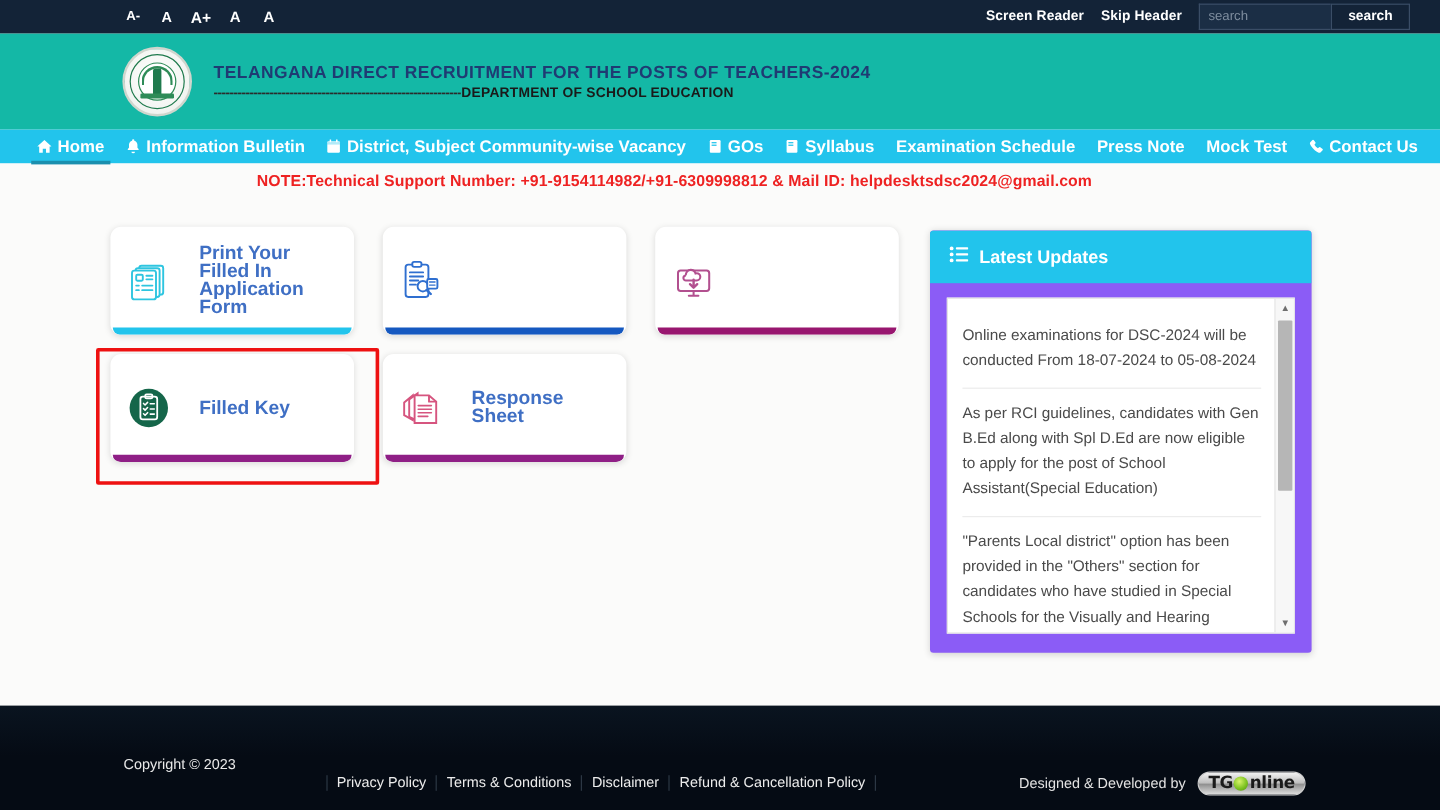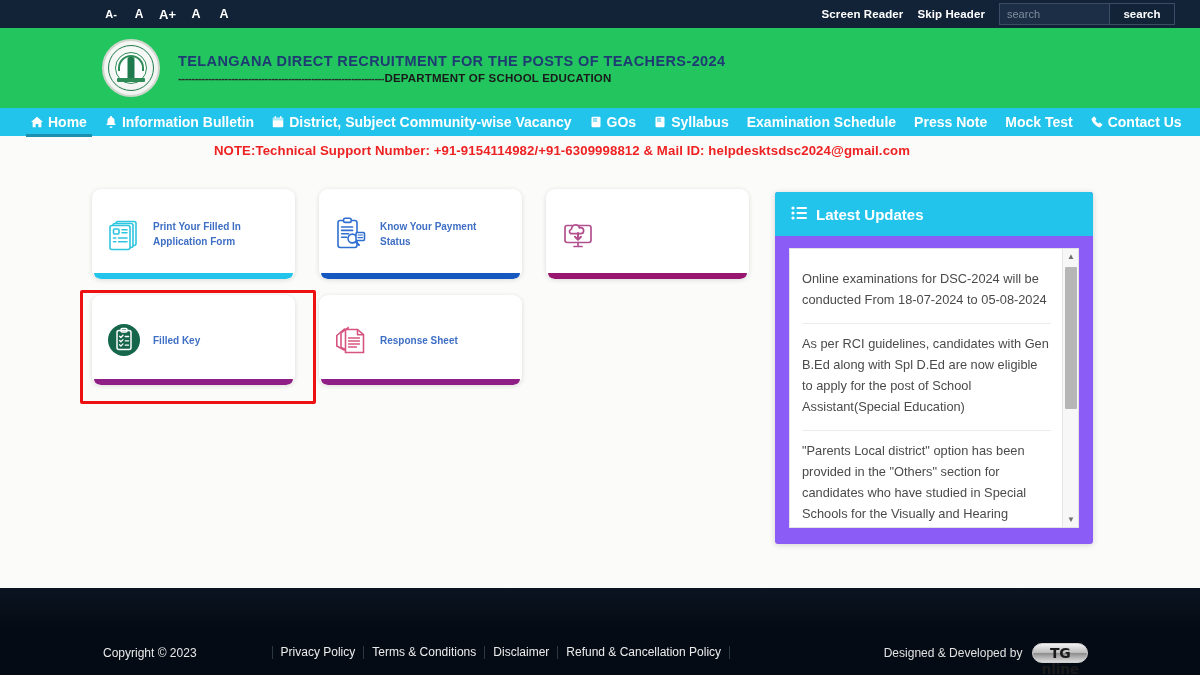--- a/index.html
+++ b/index.html
@@ -59,21 +59,21 @@
     border: 1px solid #3a4d66;
     color: #ffffff; font-size: 11.5px; font-weight: bold;
     cursor: pointer;
     font-family: "Liberation Sans", sans-serif;
   }
 
   
   .brandwrap {
     position: absolute; left: 0; top: 28px;
     width: 1200px; height: 80px;
-    background: #22c55e;
+    background: #14b8a6;
     display: flex; align-items: center;
   }
   .emblem {
     width: 58px; height: 58px; margin-left: 102px; flex: none;
     border-radius: 50%;
     border: 2px solid #cfd6cd;
     background: radial-gradient(circle at 50% 45%, #ffffff 0%, #f4f6f3 60%, #e9ece8 100%);
     position: relative;
     overflow: hidden;
   }
@@ -168,22 +168,22 @@
   }
   .card .accent {
     position: absolute; left: 2px; right: 2px; bottom: 0;
     height: 6px; border-radius: 0 0 6px 6px;
   }
   .cardicon {
     width: 36px; height: 36px; flex: none;
     display: flex; align-items: center; justify-content: center;
   }
   .cardlabel {
-    margin-left: 11px;
-    color: #3f6fc4; font-size: 10px; font-weight: bold;
+    margin-left: 24px;
+    color: #3f6fc4; font-size: 16px; font-weight: bold;
     line-height: 15px; max-width: 120px;
   }
   .highlight-box {
     position: absolute; left: 80px; top: 114px;
     width: 236px; height: 114px;
     border: 3px solid #ee1111;
     border-radius: 2px;
     pointer-events: none;
     z-index: 5;
   }
@@ -234,21 +234,21 @@
   .scrollthumb {
     position: absolute; left: 2px; top: 18px; width: 12px; height: 142px;
     background: #b6b6b6; border-radius: 1px; cursor: pointer;
   }
 
   
   .footer {
     position: absolute; left: 0; bottom: 0;
     width: 1200px; height: 45px;
     background: #050b14;
-    display: flex; align-items: center;
+    display: flex; 
     color: #e6e6e6; font-size: 12px;
   }
   .footer-glow {
     position: absolute; left: 0; bottom: 45px; width: 1200px; height: 42px;
     background: linear-gradient(180deg, #0a1420 0%, #050b14 100%);
   }
   .copyright { margin-left: 103px; font-size: 12px; color: #e9e9e9; }
   .flinks { display: flex; align-items: center; margin-left: 75px; }
   .flink {
     color: #ececec; font-size: 12px; padding: 0 8px; cursor: pointer;
@@ -262,21 +262,20 @@
   }
   .tglogo {
     display: inline-flex; align-items: center;
     background: linear-gradient(180deg,#f2f2f2 0%, #bdbdbd 48%, #8e8e8e 52%, #dedede 100%);
     border: 1px solid #cfcfcf;
     border-radius: 11px;
     padding: 1px 8px; height: 20px;
     font-size: 14px; font-weight: bold; letter-spacing: -0.3px;
     color: #1a1a1a;
     font-family: "DejaVu Sans", sans-serif;
-    flex-direction: column;
   }
   .tg-o {
     display: inline-block; width: 12px; height: 12px; border-radius: 50%;
     background: radial-gradient(circle at 40% 35%, #d8f36a 0%, #7ec422 55%, #4c8e0d 100%);
     margin: 0 1px;
   }
 </style>
 </head>
 <body>
 
@@ -418,21 +417,20 @@
               <svg width="34" height="34" viewBox="0 0 34 34" fill="none" stroke="#2f6fd0" stroke-width="1.6">
         <rect x="4" y="3.5" width="19" height="27" rx="2.2" fill="#fff"></rect>
         <rect x="9.6" y="1.2" width="7.6" height="4.2" rx="1.5" fill="#fff"></rect>
         <path d="M7.6 10h11M7.6 13.4h11M7.6 16.8h7M7.6 20.2h5" stroke-linecap="round"></path>
         <circle cx="18.4" cy="21.5" r="4.4" fill="#fff"></circle>
                 <path d="M21.6 24.8 25 28" stroke-linecap="round" stroke-width="2"></path>
         <rect x="22" y="15.5" width="8.5" height="8" rx="1.2" fill="#fff"></rect>
         <path d="M24 18h4.5M24 20.6h4.5" stroke-linecap="round" stroke-width="1.2"></path>
       </svg>
             </div>
-            <div class="cardlabel">Know Your Payment Status</div>
             <div class="accent" style="background: rgb(21, 88, 192);"></div>
           </div>
           <div class="card">
             <div class="cardicon">
               <svg width="34" height="34" viewBox="0 0 34 34" fill="none" stroke="#b2508f" stroke-width="1.7">
         <rect x="4" y="8.5" width="26" height="17" rx="2.2" fill="#fff"></rect>
         <path d="M13 29.5h8M17 25.5v4" stroke-linecap="round"></path>
         <path d="M10.5 12.5a4.2 4.2 0 0 1 4.1-4.6c1.9 0 3.5 1.3 4 3 .3-.1.6-.2 1-.2a3 3 0 0 1 0 6h-9a2.1 2.1 0 0 1 0-4.2z" fill="#fff"></path>
         <path d="M17 16v6.4M14 19.8l3 3 3-3" stroke-linecap="round" stroke-linejoin="round" stroke-width="2"></path>
       </svg>

